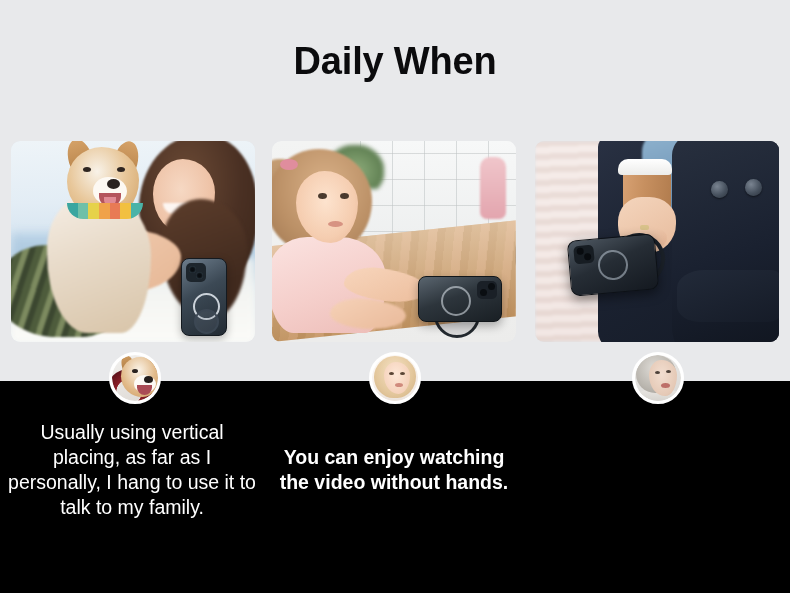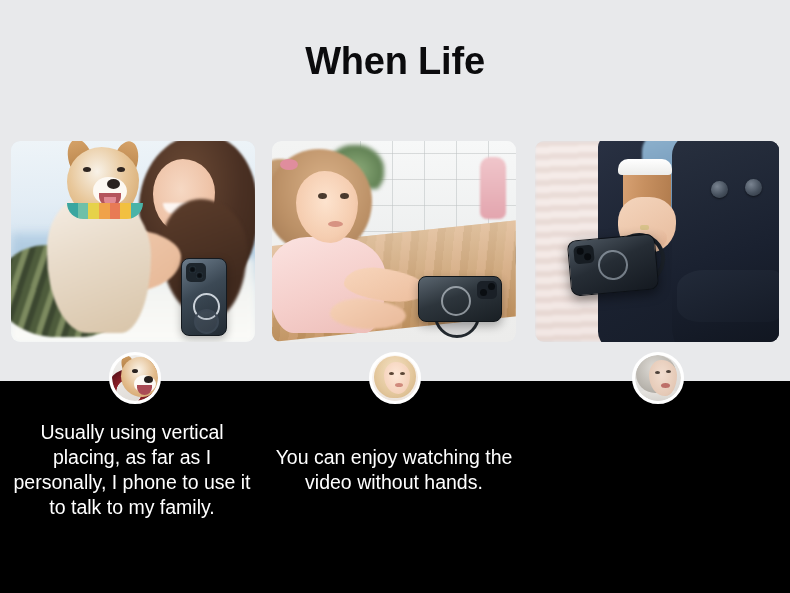--- a/index.html
+++ b/index.html
@@ -502,30 +502,30 @@
   .caption {
     position: absolute;
     top: 0;
     color: #ffffff;
     font-size: 19.5px;
     line-height: 25px;
     text-align: center;
     font-weight: 500;
   }
   .c1 { left: 8px;   width: 248px; }
-  .c2 { left: 268px; width: 252px; top: 25px; }
+  .c2 { left: 268px; width: 252px; top: 25px; font-weight: bold; }
   .c3 { left: 528px; width: 256px; }
 </style>
 </head>
 <body>
 
 <div class="page">
 
   <div class="title-bar">
-    <h1 class="title">When Life</h1>
+    <h1 class="title">Daily When</h1>
   </div>
 
   <div class="black-band"></div>
 
   <div class="photo-row">
 
     <div class="photo p1">
       <div class="scene">
         <div class="s1-sky"></div>
         <div class="s1-sea"></div>
@@ -637,17 +637,17 @@
       <div class="a3-shirt"></div>
       <div class="a3-hair"></div>
       <div class="a3-face"></div>
       <div class="a3-eyeL"></div>
       <div class="a3-eyeR"></div>
       <div class="a3-lip"></div>
     </div>
   </div>
 
   <div class="captions">
-    <div class="caption c1">Usually using vertical placing, as far as I personally, I phone to use it to talk to my family.</div>
+    <div class="caption c1">Usually using vertical placing, as far as I personally, I hang to use it to talk to my family.</div>
     <div class="caption c2">You can enjoy watching the video without hands.</div>
   </div>
 
 </div>
 
 </body></html>

